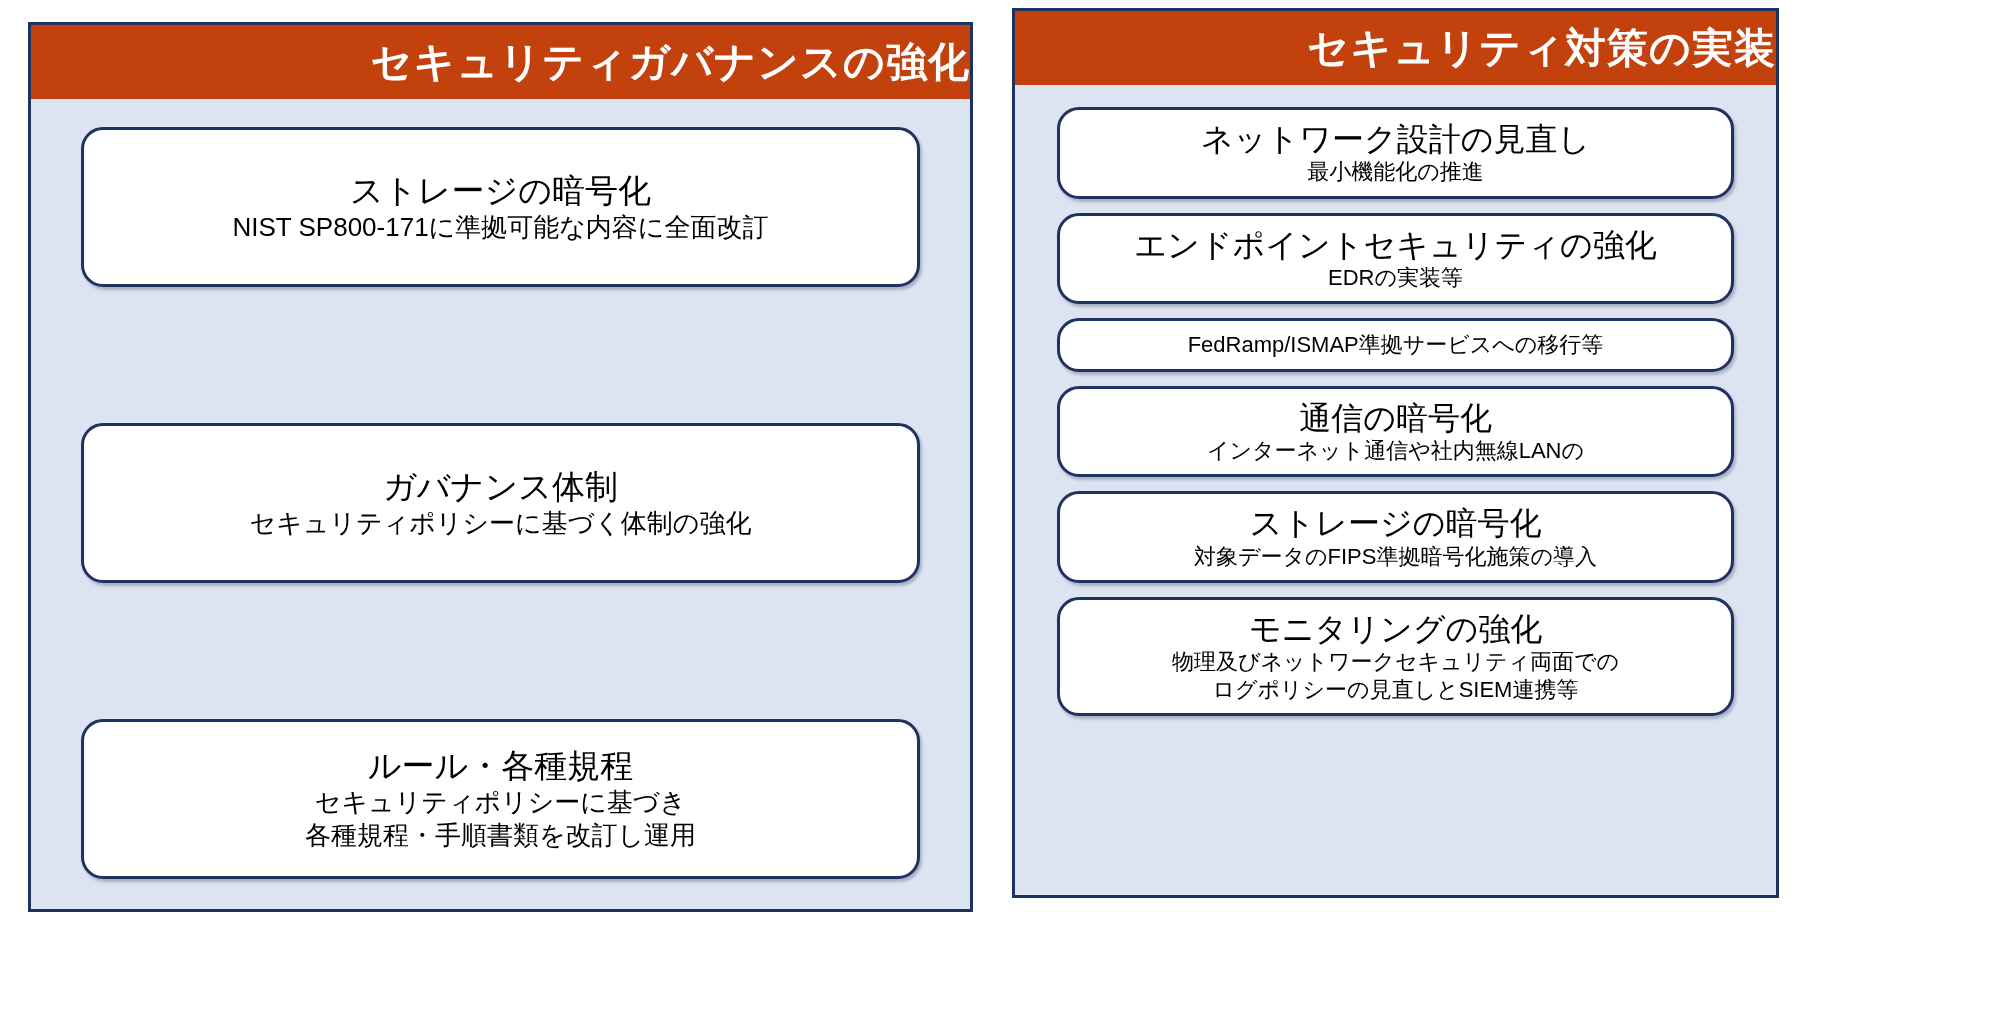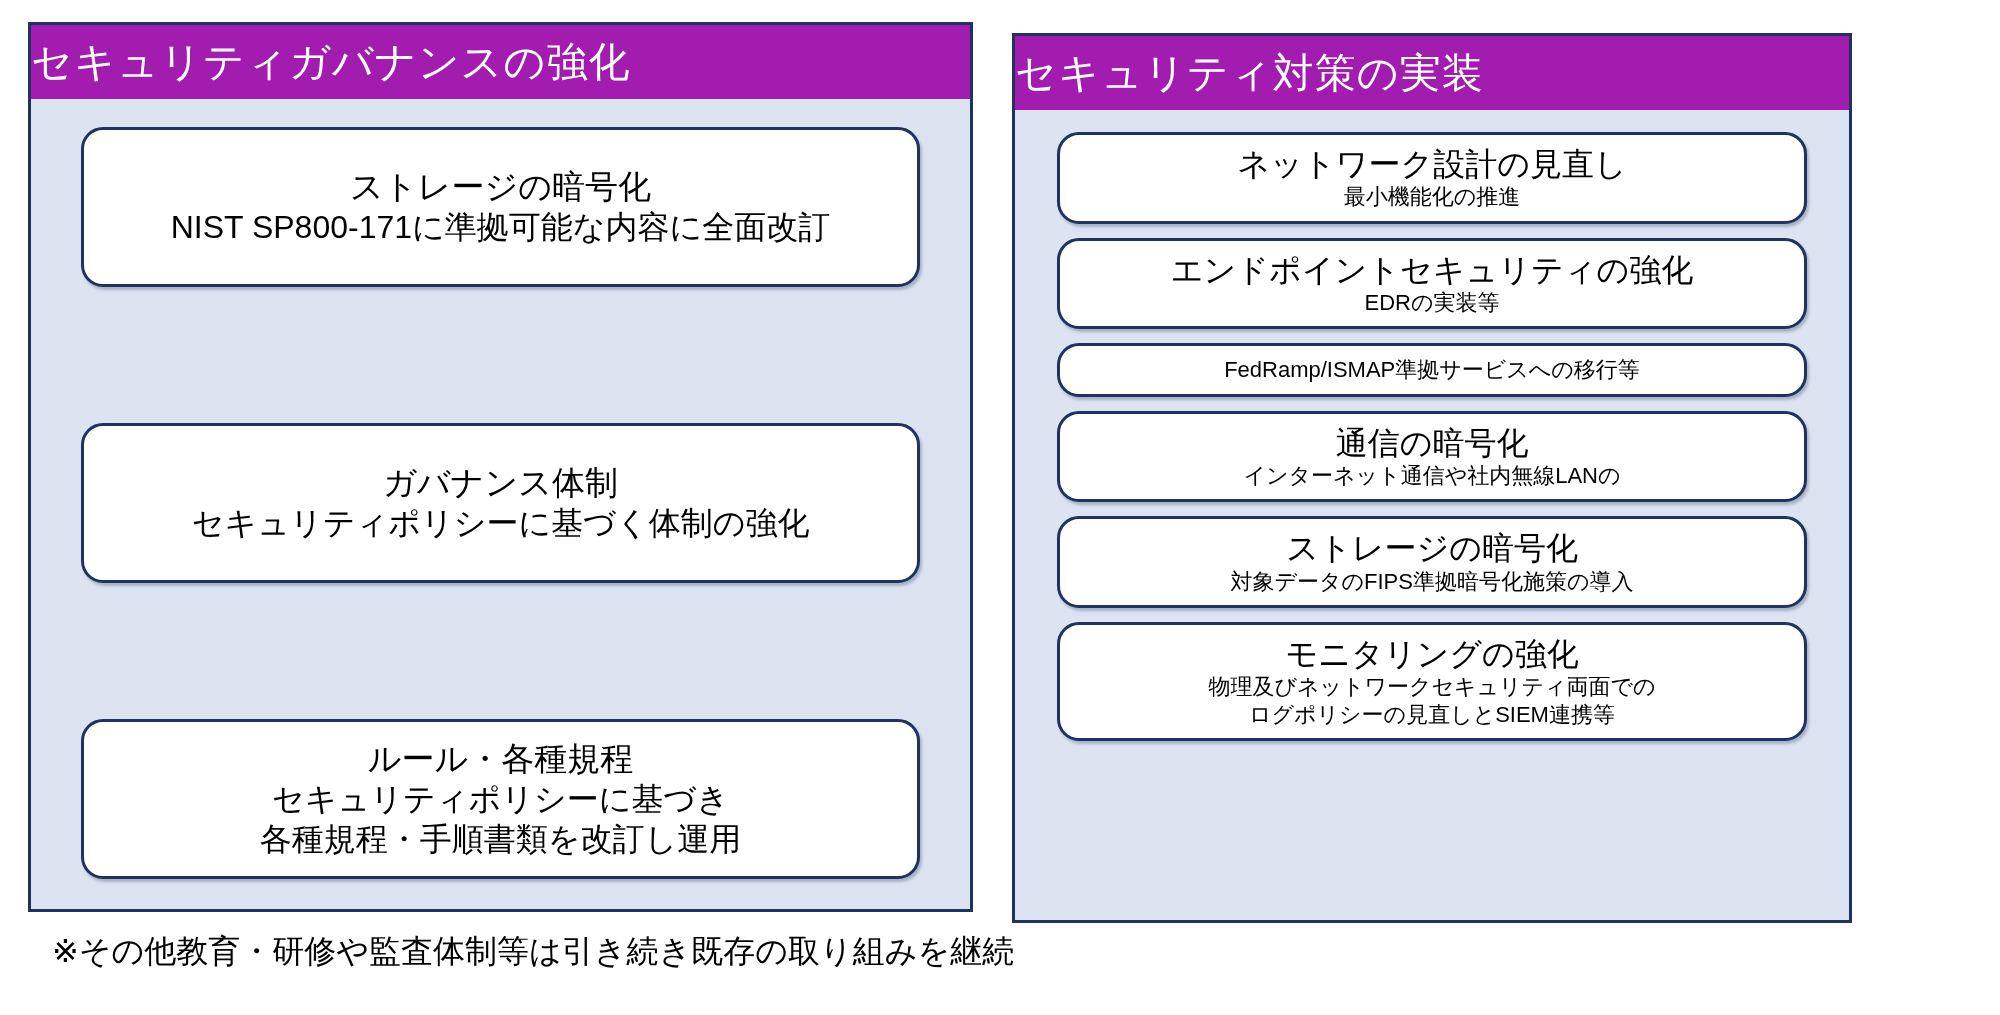--- a/index.html
+++ b/index.html
@@ -33,32 +33,32 @@
     position: absolute;
     left: 28px;
     top: 22px;
     width: 945px;
     height: 890px;
   }
 
   .panel-right {
     position: absolute;
     left: 1012px;
-    top: 33px;
-    width: 840px;
+    top: 8px;
+    width: 767px;
     height: 890px;
   }
 
   .panel-header {
-    background: #a21caf;
+    background: #c2410c;
     color: #ffffff;
     font-size: 41px;
-    font-weight: normal;
+    font-weight: bold;
     letter-spacing: 1px;
-    text-align: left;
+    text-align: right;
     line-height: 74px;
     height: 74px;
     flex: none;
   }
 
   .panel-body {
     flex: 1 1 auto;
     position: relative;
     padding: 0;
   }
@@ -105,21 +105,21 @@
     padding: 10px 16px;
   }
 
   .card-title {
     font-size: 33px;
     line-height: 1.22;
     white-space: nowrap;
   }
 
   .card-sub {
-    font-size: 32px;
+    font-size: 26px;
     line-height: 1.26;
     white-space: nowrap;
   }
 
   .card-right .card-title {
     font-size: 32px;
     line-height: 1.2;
   }
 
   .card-right .card-sub {
@@ -194,15 +194,14 @@
 
       <div class="card card-right">
         <div class="card-title">モニタリングの強化</div>
         <div class="card-sub">物理及びネットワークセキュリティ両面での</div>
         <div class="card-sub">ログポリシーの見直しとSIEM連携等</div>
       </div>
 
     </div>
   </div>
 
-  <div class="footnote">※その他教育・研修や監査体制等は引き続き既存の取り組みを継続</div>
 
 </div>
 
 </body></html>

